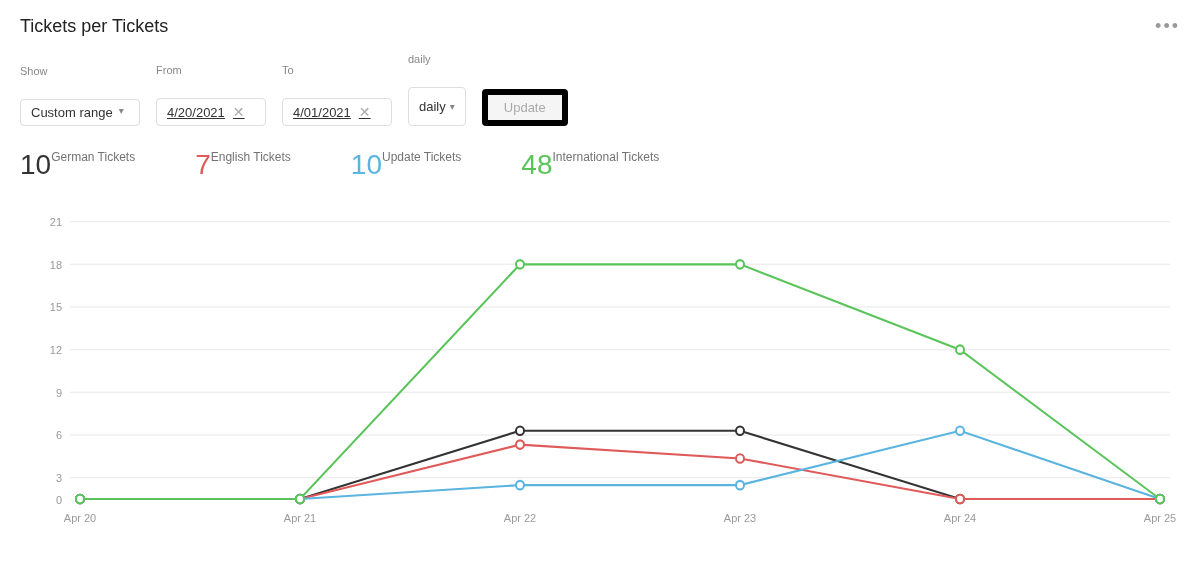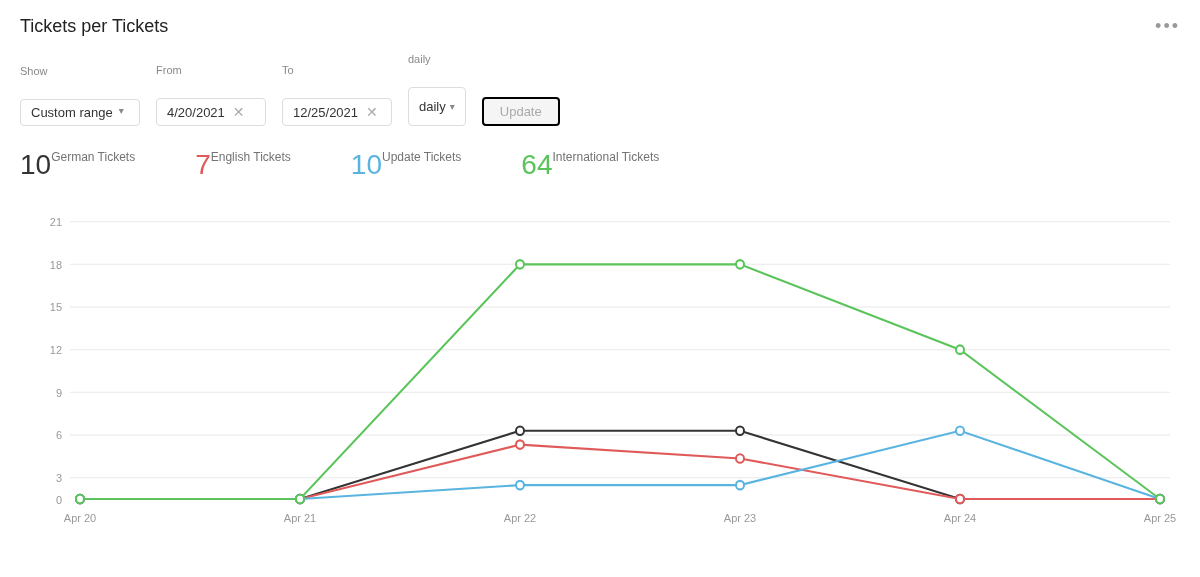--- a/index.html
+++ b/index.html
@@ -60,39 +60,40 @@
     .control-input {
       display: flex;
       align-items: center;
       border: 1px solid #ddd;
       border-radius: 4px;
       padding: 5px 10px;
       font-size: 13px;
       background: #fff;
       gap: 8px;
       min-width: 110px;
+      text-decoration: underline;
     }
     .clear-icon {
       color: #aaa;
       cursor: pointer;
       font-size: 14px;
     }
     .period-select {
       display: flex;
       align-items: center;
       border: 1px solid #ddd;
       border-radius: 4px;
       padding: 11px 10px;
       font-size: 13px;
       background: #fff;
       cursor: pointer;
       gap: 4px;
     }
     .update-btn {
-      border: 2px solid #000000;
+      border: 6px solid #000000;
       border-radius: 4px;
       padding: 5px 16px;
       font-size: 13px;
       background: #f5f5f5;
       color: #aaa;
       cursor: pointer;
     }
     .chevron {
       font-size: 10px;
       color: #888;
@@ -153,21 +154,21 @@
       <span class="control-label">From</span>
       <div class="control-input">
         <span>4/20/2021</span>
         <span class="clear-icon">✕</span>
       </div>
     </div>
 
     <div class="control-group">
       <span class="control-label">To</span>
       <div class="control-input">
-        <span>12/25/2021</span>
+        <span>4/01/2021</span>
         <span class="clear-icon">✕</span>
       </div>
     </div>
 
     <div class="control-group">
       <span class="control-label">daily</span>
       <div class="period-select">
         <span>daily</span>
         <span class="chevron">▾</span>
       </div>
@@ -183,21 +184,21 @@
       </div>
       <div class="stat-item">
         <span class="stat-number stat-red">7</span>
         <span class="stat-label">English Tickets</span>
       </div>
       <div class="stat-item">
         <span class="stat-number stat-blue">10</span>
         <span class="stat-label">Update Tickets</span>
       </div>
       <div class="stat-item">
-        <span class="stat-number stat-green">64</span>
+        <span class="stat-number stat-green">48</span>
         <span class="stat-label">International Tickets</span>
       </div>
     </div>
 
   <div class="chart-area">
     <svg class="chart-svg" viewBox="0 0 1160 300" preserveAspectRatio="none">
 
       <line x1="50" y1="10" x2="1150" y2="10" stroke="#e8e8e8" stroke-width="1"></line>
       <line x1="50" y1="50" x2="1150" y2="50" stroke="#e8e8e8" stroke-width="1"></line>
       <line x1="50" y1="90" x2="1150" y2="90" stroke="#e8e8e8" stroke-width="1"></line>

